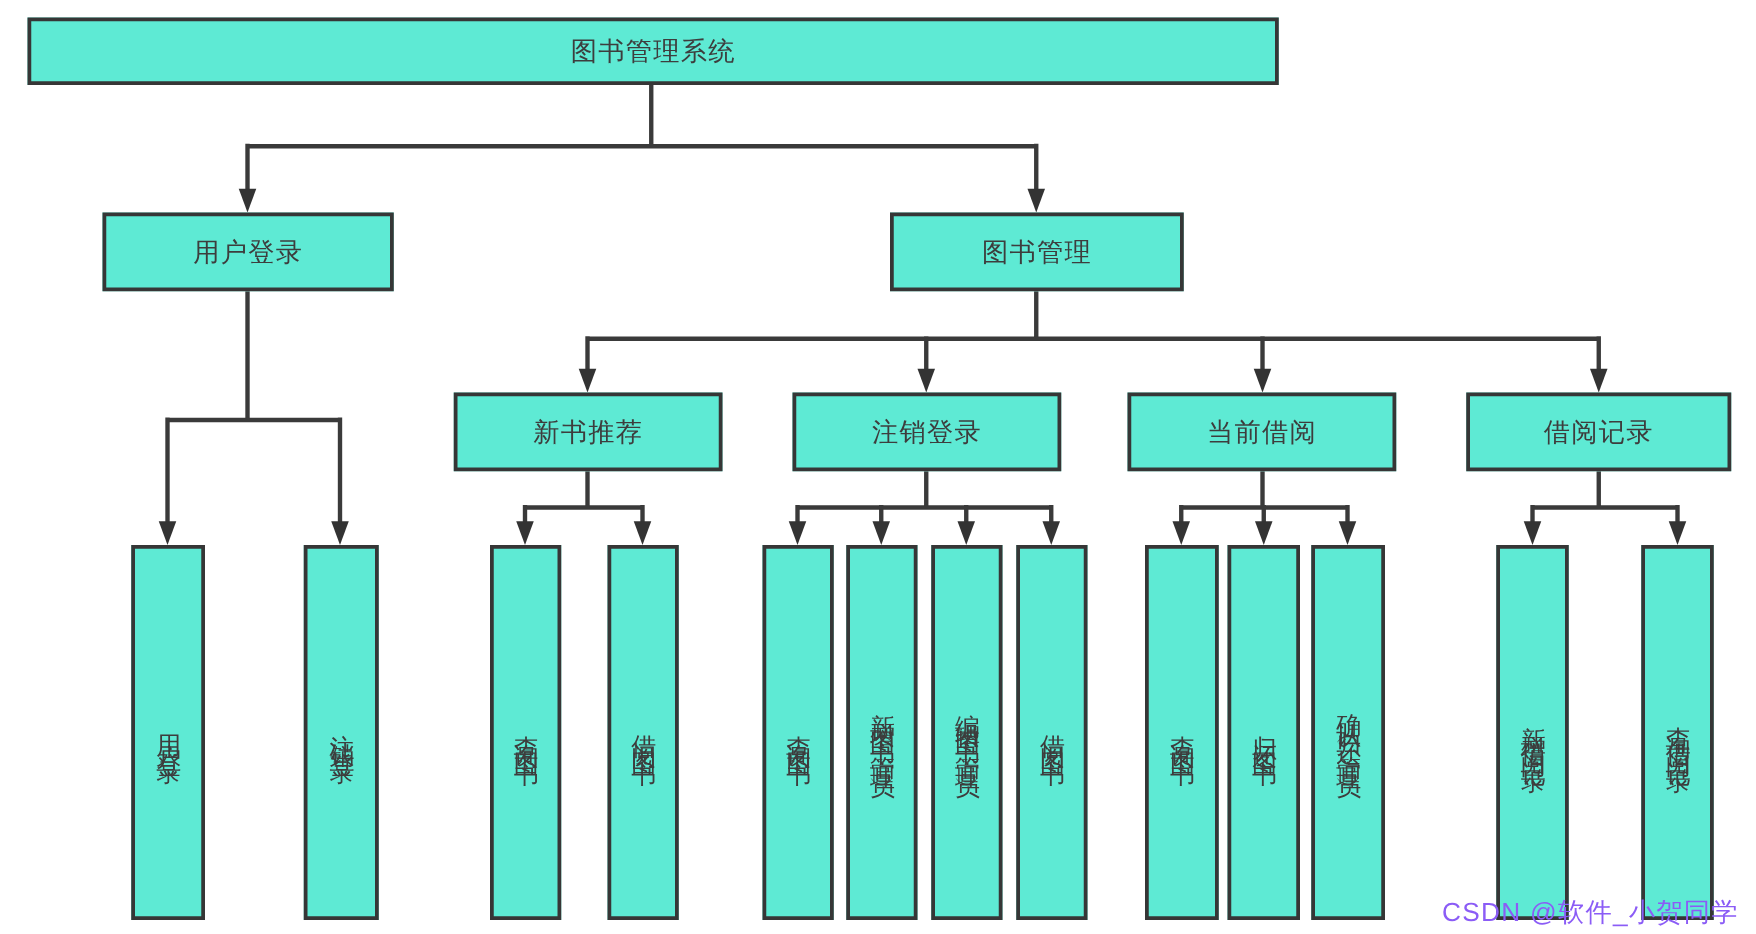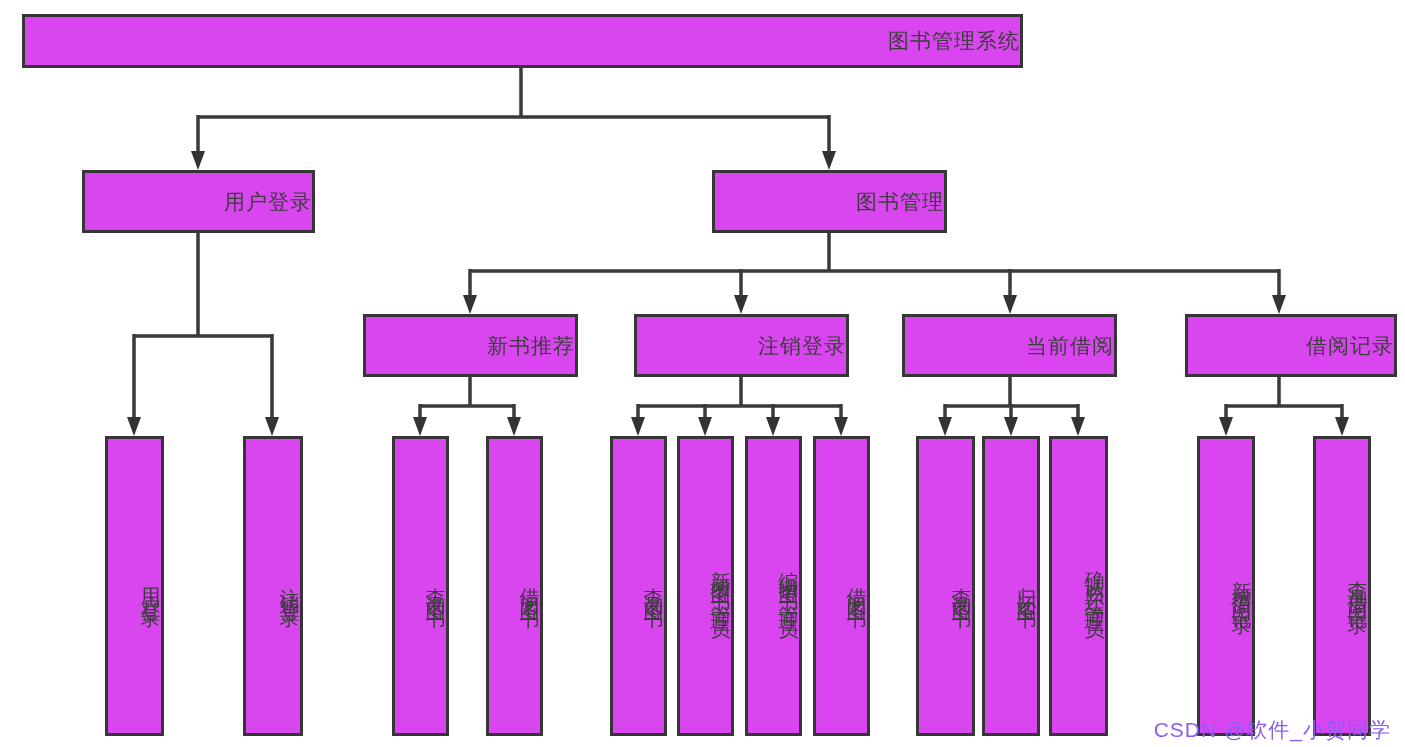--- a/index.html
+++ b/index.html
@@ -26,25 +26,25 @@
     stroke-width: 3.5;
     fill: none;
   }
   #connectors polygon {
     fill: #333333;
     stroke: none;
   }
   .node {
     position: absolute;
     box-sizing: border-box;
-    background: #d946ef;
+    background: #5eead4;
     border: 3px solid #363636;
     display: flex;
     align-items: center;
-    justify-content: flex-end;
+    justify-content: center;
     z-index: 2;
     color: #3d3d3d;
   }
   .hbox .label {
     font-size: 21px;
     letter-spacing: 1px;
     white-space: nowrap;
   }
   .vbox .label {
     writing-mode: vertical-lr;
@@ -133,21 +133,21 @@
 
   <div class="node hbox" style="left:712px; top:170px; width:235px; height:63px;">
     <span class="label">图书管理</span>
   </div>
   <div class="node hbox" style="left:634px; top:314px; width:215px; height:63px;">
     <span class="label">注销登录</span>
   </div>
   <div class="node hbox" style="left:902px; top:314px; width:215px; height:63px;">
     <span class="label">当前借阅</span>
   </div>
-  <div class="node hbox" style="left:1173px; top:314px; width:212px; height:63px;margin-left:12px;">
+  <div class="node hbox" style="left:1173px; top:314px; width:212px; height:63px;">
     <span class="label">借阅记录</span>
   </div>
 
   <div class="node vbox" style="left:105px; top:436px; width:59px; height:300px;">
     <span class="label">用户登录</span>
   </div>
   <div class="node vbox" style="left:243px; top:436px; width:60px; height:300px;">
     <span class="label">注销登录</span>
   </div>
 

